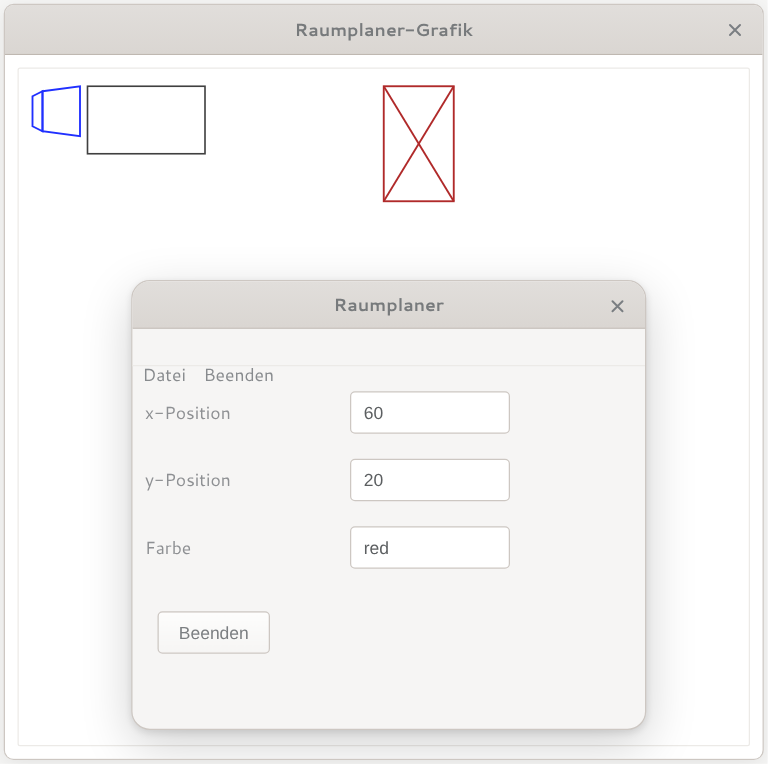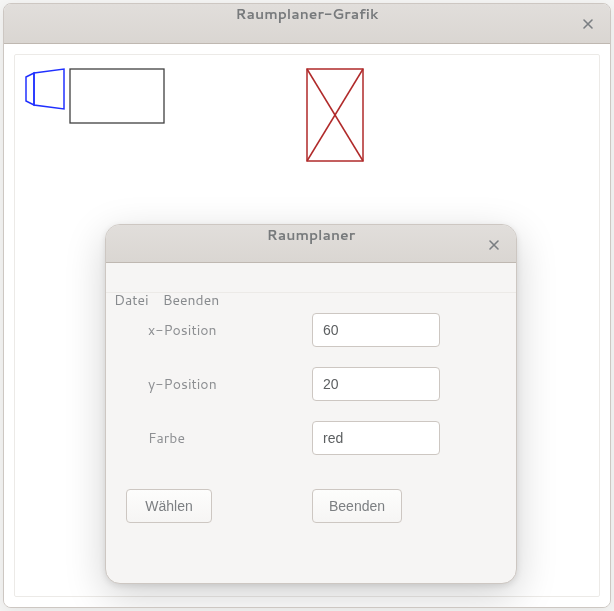--- a/index.html
+++ b/index.html
@@ -24,21 +24,21 @@
     border: 1px solid #cdc7c2;
     border-radius: 8px;
     box-shadow: 0 4px 18px rgba(0,0,0,0.08);
     overflow: hidden;
   }
   .titlebar {
     height: 40px;
     background: linear-gradient(#e1dedb, #dad6d2);
     border-bottom: 1px solid #bfb8b1;
     display: flex;
-    align-items: flex-start;
+    align-items: center;
     position: relative;
   }
   .titlebar .title {
     flex: 1;
     text-align: center;
     font-weight: 600;
     color: #777a7c;
   }
   .titlebar .close-icon {
     position: absolute;
@@ -106,21 +106,21 @@
     gap: 14px;
     font-size: 14px;
     border-bottom: 1px solid #eceae7;
   }
   .menubar span {
     color: #888b8e;
     cursor: default;
     margin-top: 44px;
   }
   .form {
-    padding: 10px 20px 10px 36px;
+    padding: 10px 20px 10px 4px;
   }
   .row {
     display: flex;
     align-items: center;
     height: 54px;
   }
   .row .label {
     width: 170px;
     color: #8e9093;
     padding-left: 6px;
@@ -207,17 +207,16 @@
       <div class="row">
         <div class="label">y-Position</div>
         <input type="text" value="20" style="">
       </div>
       <div class="row">
         <div class="label">Farbe</div>
         <input type="text" value="red" style="">
       </div>
     </div>
     <div class="button-row">
-      <button class="btn">Wählen</button>
       <button class="btn">Beenden</button>
     </div>
   </div>
 </div>
 
 </body></html>

